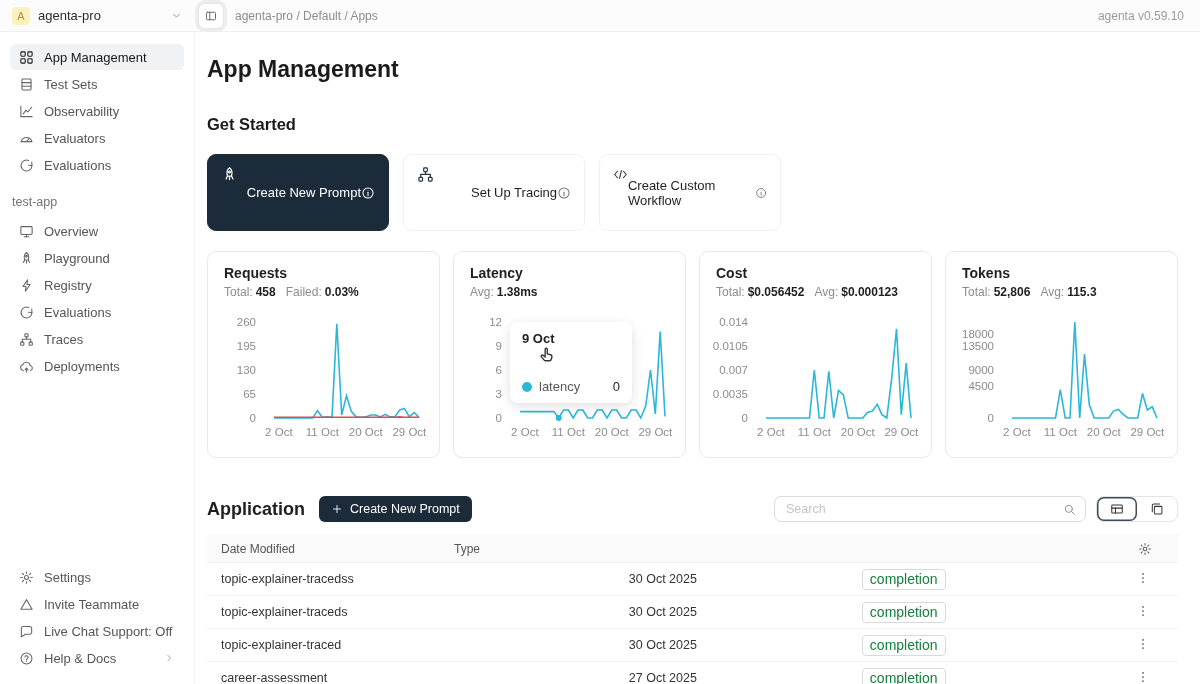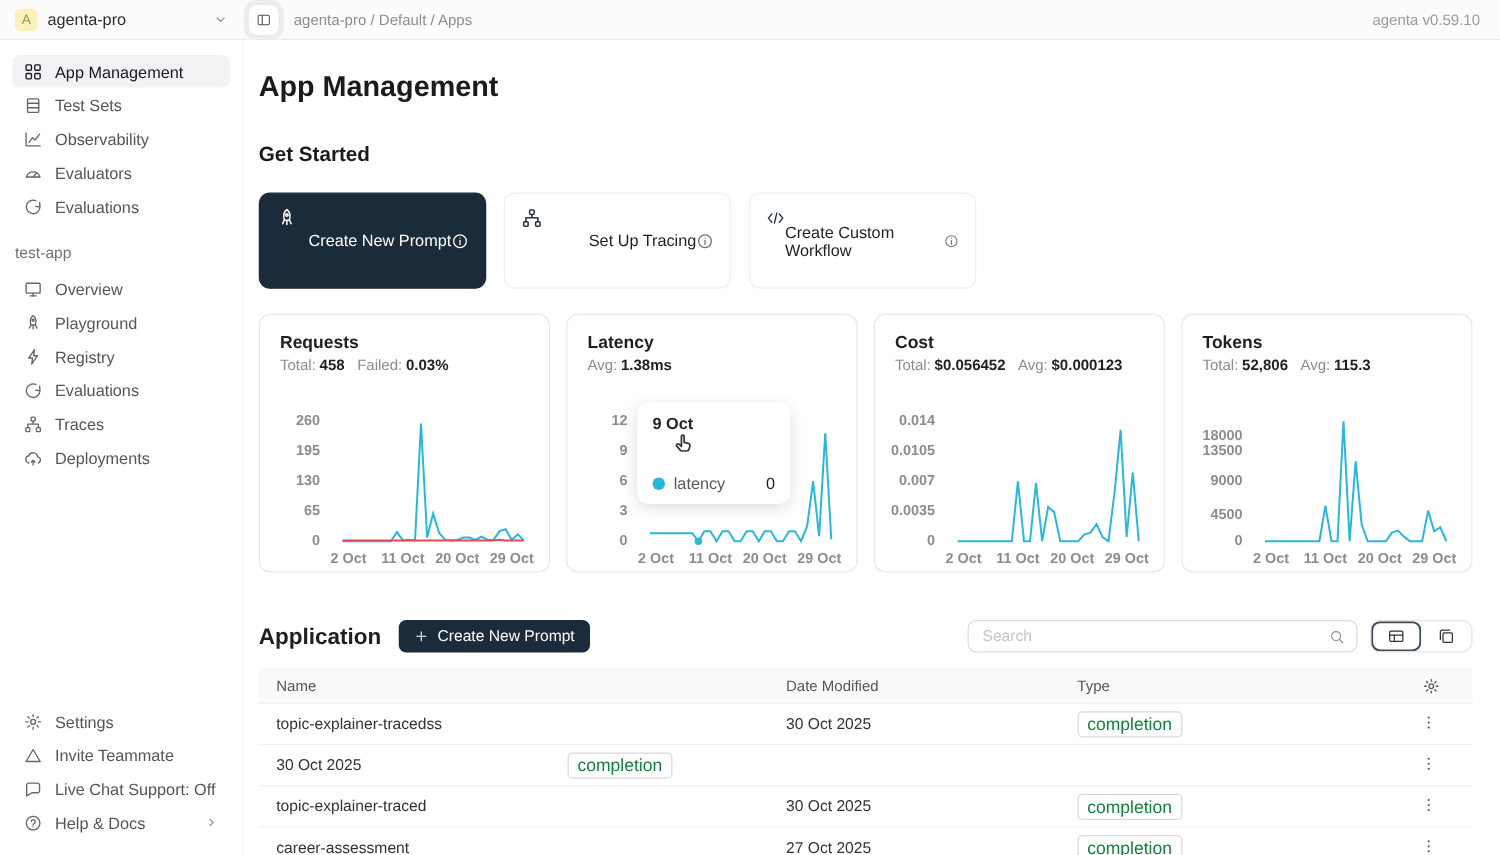--- a/index.html
+++ b/index.html
@@ -50,21 +50,21 @@
   .gs-label .info { margin-left:auto; width:14px; height:14px; color:#737373; }
   .gs-card.dark { background:#1c2b3a; border-color:#1c2b3a; }
   .gs-card.dark .top-ic, .gs-card.dark .gs-label, .gs-card.dark .info { color:#fff; }
   
   .stats-row { display:flex; gap:13px; margin-top:20px; }
   .stat-card { flex:1; height:207px; border:1px solid #e9e9e9; border-radius:9px; background:#fff;
     padding:13px 16px; position:relative; }
   .stat-title { font-size:14px; font-weight:600; }
   .stat-sub { font-size:12px; color:#8c8c8c; margin-top:4px; white-space:nowrap; }
   .stat-sub b { color:#1f1f1f; font-weight:600; margin:0 10px 0 3px; }
-  .chart-wrap { display:flex; margin-top:30px;font-weight:bold; }
+  .chart-wrap { display:flex; margin-top:15px; }
   .yticks { width:40px; flex:none; position:relative; height:108px; }
   .yticks span { position:absolute; right:8px; transform:translateY(-50%); font-size:11.5px; color:#8c8c8c; }
   .plot { flex:1; position:relative; height:108px; margin-left:6px; }
   .plot svg { position:absolute; left:0; top:0; width:100%; height:100%; overflow:visible; }
   .plot polyline { fill:none; stroke-width:1.6px; }
   .xticks span { position:absolute; top:112px; transform:translateX(-50%); font-size:11.5px; color:#8c8c8c; white-space:nowrap; }
   
   .tooltip { position:absolute; left:56px; top:70px; width:122px; background:rgba(255,255,255,0.95);
     border-radius:8px; box-shadow:0 3px 12px rgba(0,0,0,0.13); padding:9px 12px; z-index:4; }
   .tt-date { font-size:13px; color:#222; font-weight:700; }
@@ -437,21 +437,21 @@
         </div>
       </div>
       <div class="stat-card">
         <div class="stat-title">Tokens</div>
         <div class="stat-sub"><span>Total:</span><b>52,806</b><span>Avg:</span><b>115.3</b></div>
         <div class="chart-wrap">
           <div class="yticks">
             <span style="top:20px">18000</span>
             <span style="top:32px">13500</span>
             <span style="top:56px">9000</span>
-            <span style="top:83px">4500</span>
+            <span style="top:72px">4500</span>
             <span style="top:104px">0</span>
           </div>
           <div class="plot">
             <svg viewBox="0 0 153 108" preserveAspectRatio="none">
               <polyline vector-effect="non-scaling-stroke" stroke="#2BB7DA" points="4.0,104.0 8.8,104.0 13.7,104.0 18.5,104.0 23.3,104.0 28.2,104.0 33.0,104.0 37.8,104.0 42.7,104.0 47.5,104.0 52.3,75.7 57.2,104.0 62.0,104.0 66.8,8.0 71.7,104.0 76.5,40.0 81.3,90.7 86.2,104.0 91.0,104.0 95.8,104.0 100.7,104.0 105.5,97.1 110.3,95.5 115.2,100.3 120.0,104.0 124.8,104.0 129.7,104.0 134.5,79.5 139.3,96.0 144.2,92.8 149.0,104.0"></polyline>
             </svg>
             <div class="xticks">
               <span style="left:5.8%">2 Oct</span>
               <span style="left:34.2%">11 Oct</span>
               <span style="left:62.6%">20 Oct</span>
@@ -499,21 +499,20 @@
                   <rect x="5" y="5" width="8.6" height="8.6" rx="1"></rect>
                   <path d="M2.6 11V4.2A1.8 1.8 0 0 1 4.4 2.4H11"></path>
                 </svg>
               </span>
           </button>
         </div>
       </div>
     </div>
     <div class="table">
       <div class="th-row">
-        <div class="td name">Name</div>
         <div class="td date">Date Modified</div>
         <div class="td type">Type</div>
         <div class="td actions">
             <span class="ic gear">
               <svg viewBox="0 0 16 16">
                 <circle cx="8" cy="8" r="2.1"></circle>
                 <path d="M8 1.8v1.7M8 12.5v1.7M1.8 8h1.7M12.5 8h1.7M3.6 3.6l1.2 1.2M11.2 11.2l1.2 1.2M12.4 3.6l-1.2 1.2M4.8 11.2l-1.2 1.2"></path>
               </svg>
             </span>
           </div>
@@ -527,20 +526,21 @@
               <button class="dots-btn"><span class="ic">
                   <svg viewBox="0 0 16 16">
                     <circle cx="8" cy="3.4" r="1" fill="currentColor" stroke="none"></circle>
                     <circle cx="8" cy="8" r="1" fill="currentColor" stroke="none"></circle>
                     <circle cx="8" cy="12.6" r="1" fill="currentColor" stroke="none"></circle>
                   </svg>
                 </span></button>
             </div>
           </div>
           <div class="tr">
+            <div class="td name">topic-explainer-traceds</div>
             <div class="td date">30 Oct 2025</div>
             <div class="td type"><span class="tag">completion</span></div>
             <div class="td actions">
               <button class="dots-btn"><span class="ic">
                   <svg viewBox="0 0 16 16">
                     <circle cx="8" cy="3.4" r="1" fill="currentColor" stroke="none"></circle>
                     <circle cx="8" cy="8" r="1" fill="currentColor" stroke="none"></circle>
                     <circle cx="8" cy="12.6" r="1" fill="currentColor" stroke="none"></circle>
                   </svg>
                 </span></button>

